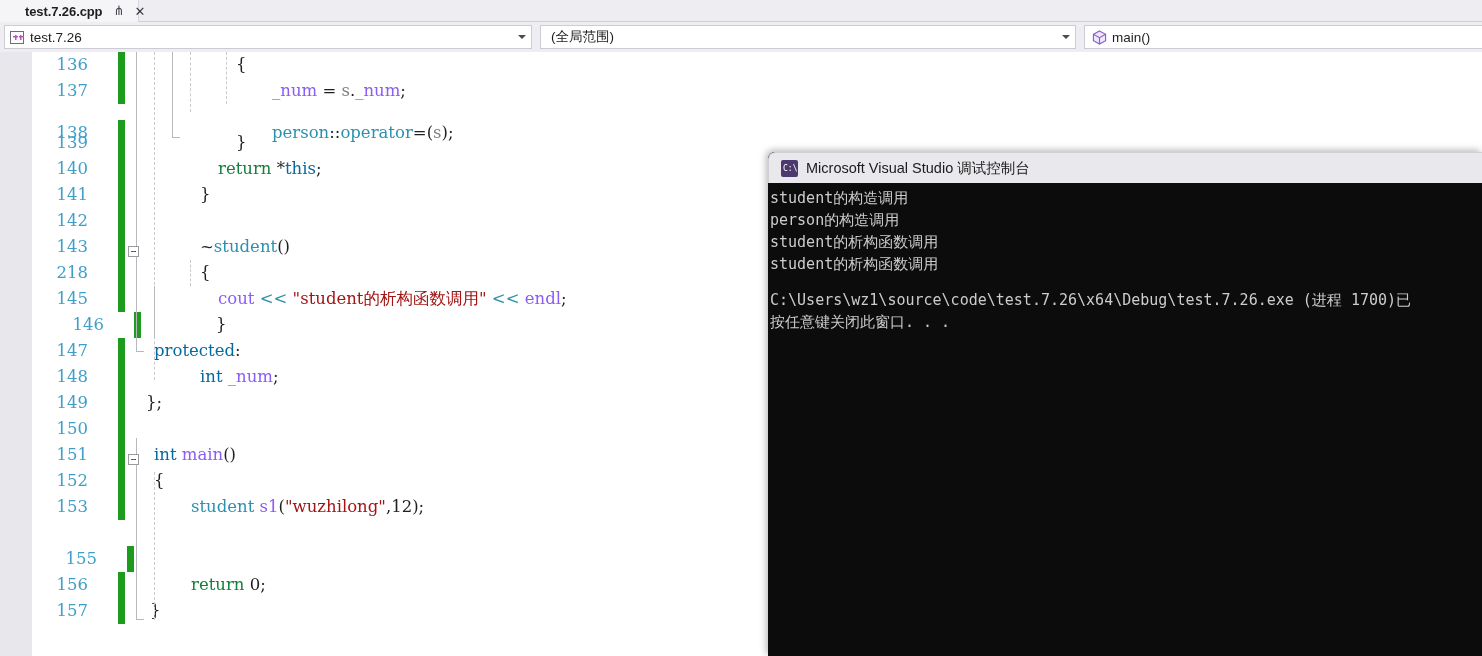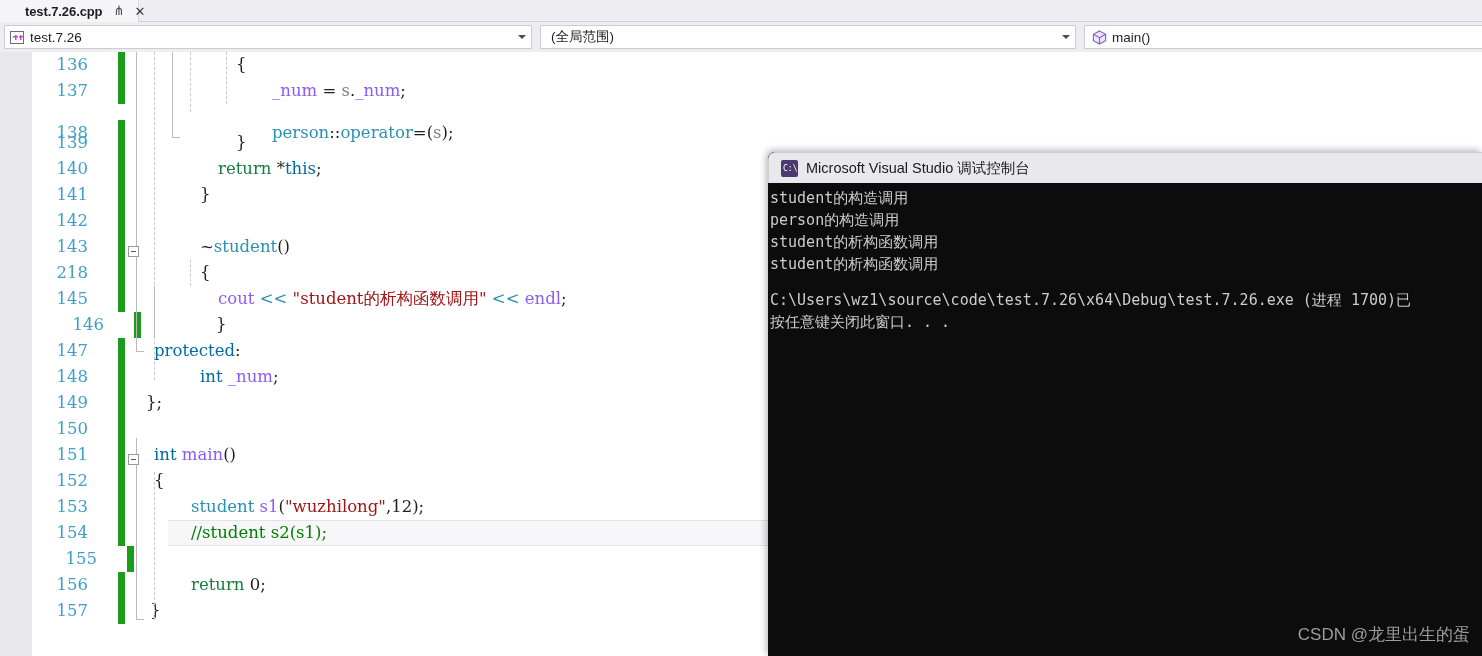--- a/index.html
+++ b/index.html
@@ -252,21 +252,20 @@
         <div class="line" style="top: 208px; position: absolute; left: 0px; width: 1450px;"><span class="ln">218</span><span class="changebar"></span><span class="codetext" style="left: 168px;">{</span></div>
         <div class="line" style="top: 234px; position: absolute; left: 0px; width: 1450px;"><span class="ln">145</span><span class="changebar"></span><span class="codetext" style="left: 186px;"><span class="id">cout</span> <span class="blue2">&lt;&lt;</span> <span class="str">"student的析构函数调用"</span> <span class="blue2">&lt;&lt;</span> <span class="id">endl</span><span class="op">;</span></span></div>
         <div class="line" style="top: 260px; position: absolute; left: 16px; width: 1450px;"><span class="ln">146</span><span class="changebar"></span><span class="codetext" style="left: 168px;">}</span></div>
         <div class="line" style="top: 286px; position: absolute; left: 0px; width: 1450px;"><span class="ln">147</span><span class="changebar"></span><span class="codetext" style="left: 122px;"><span class="kw">protected</span><span class="op">:</span></span></div>
         <div class="line" style="top: 312px; position: absolute; left: 0px; width: 1450px;"><span class="ln">148</span><span class="changebar"></span><span class="codetext" style="left: 168px;"><span class="kw">int</span> <span class="id">_num</span><span class="op">;</span></span></div>
         <div class="line" style="top: 338px; position: absolute; left: 0px; width: 1450px;"><span class="ln">149</span><span class="changebar"></span><span class="codetext" style="left: 114px;"><span class="op">};</span></span></div>
         <div class="line" style="top: 364px; position: absolute; left: 0px; width: 1450px;"><span class="ln">150</span><span class="changebar"></span><span class="codetext" style="left: 104px;"></span></div>
         <div class="line" style="top: 390px; position: absolute; left: 0px; width: 1450px;"><span class="ln">151</span><span class="changebar"></span><span class="codetext" style="left: 122px;"><span class="kw">int</span> <span class="id">main</span><span class="op">()</span></span></div>
         <div class="line" style="top: 416px; position: absolute; left: 0px; width: 1450px;"><span class="ln">152</span><span class="changebar"></span><span class="codetext" style="left: 122px;">{</span></div>
         <div class="line" style="top: 442px; position: absolute; left: 0px; width: 1450px;"><span class="ln">153</span><span class="changebar"></span><span class="codetext" style="left: 159px;"><span class="type">student</span> <span class="id">s1</span><span class="op">(</span><span class="str">"wuzhilong"</span><span class="op">,</span><span class="num">12</span><span class="op">);</span></span></div>
-        <div class="line" style="top: 468px; position: absolute; left: 0px; width: 1450px;"><div class="curline" style="width: 630px;"></div><span class="ln">154</span><span class="changebar"></span><span class="codetext" style="left: 159px;"><span class="cmt">//student s2(s1);</span></span></div>
         <div class="line" style="top: 494px; position: absolute; left: 0px; width: 1450px; margin-left: 9px;"><span class="ln">155</span><span class="changebar"></span><span class="codetext" style="left: 104px;"></span></div>
         <div class="line" style="top: 520px; position: absolute; left: 0px; width: 1450px;"><span class="ln">156</span><span class="changebar"></span><span class="codetext" style="left: 159px;"><span class="kwp">return</span> <span class="num">0</span><span class="op">;</span></span></div>
         <div class="line" style="top: 546px; position: absolute; left: 0px; width: 1450px;"><span class="ln">157</span><span class="changebar"></span><span class="codetext" style="left: 118px;">}</span></div>
       </div>
 
     <div class="guides">
 
       <div class="vguide" style="left:104px;top:0px;height:300px;"></div>
       <div class="hguide" style="left:104px;top:299px;width:8px;"></div>
       <div class="vguide" style="left:104px;top:386px;height:182px;"></div>
@@ -298,16 +297,15 @@
     </div>
     <div class="console-body" id="console-body">
         <div class="cline">student的构造调用</div>
         <div class="cline">person的构造调用</div>
         <div class="cline">student的析构函数调用</div>
         <div class="cline">student的析构函数调用</div>
         <div class="cgap"></div>
         <div class="cline">C:\Users\wz1\source\code\test.7.26\x64\Debug\test.7.26.exe (进程 1700)已</div>
         <div class="cline">按任意键关闭此窗口. . .</div>
       </div>
-    <div class="watermark">CSDN @龙里出生的蛋</div>
   </div>
 
 </div>
 
 </body></html>

